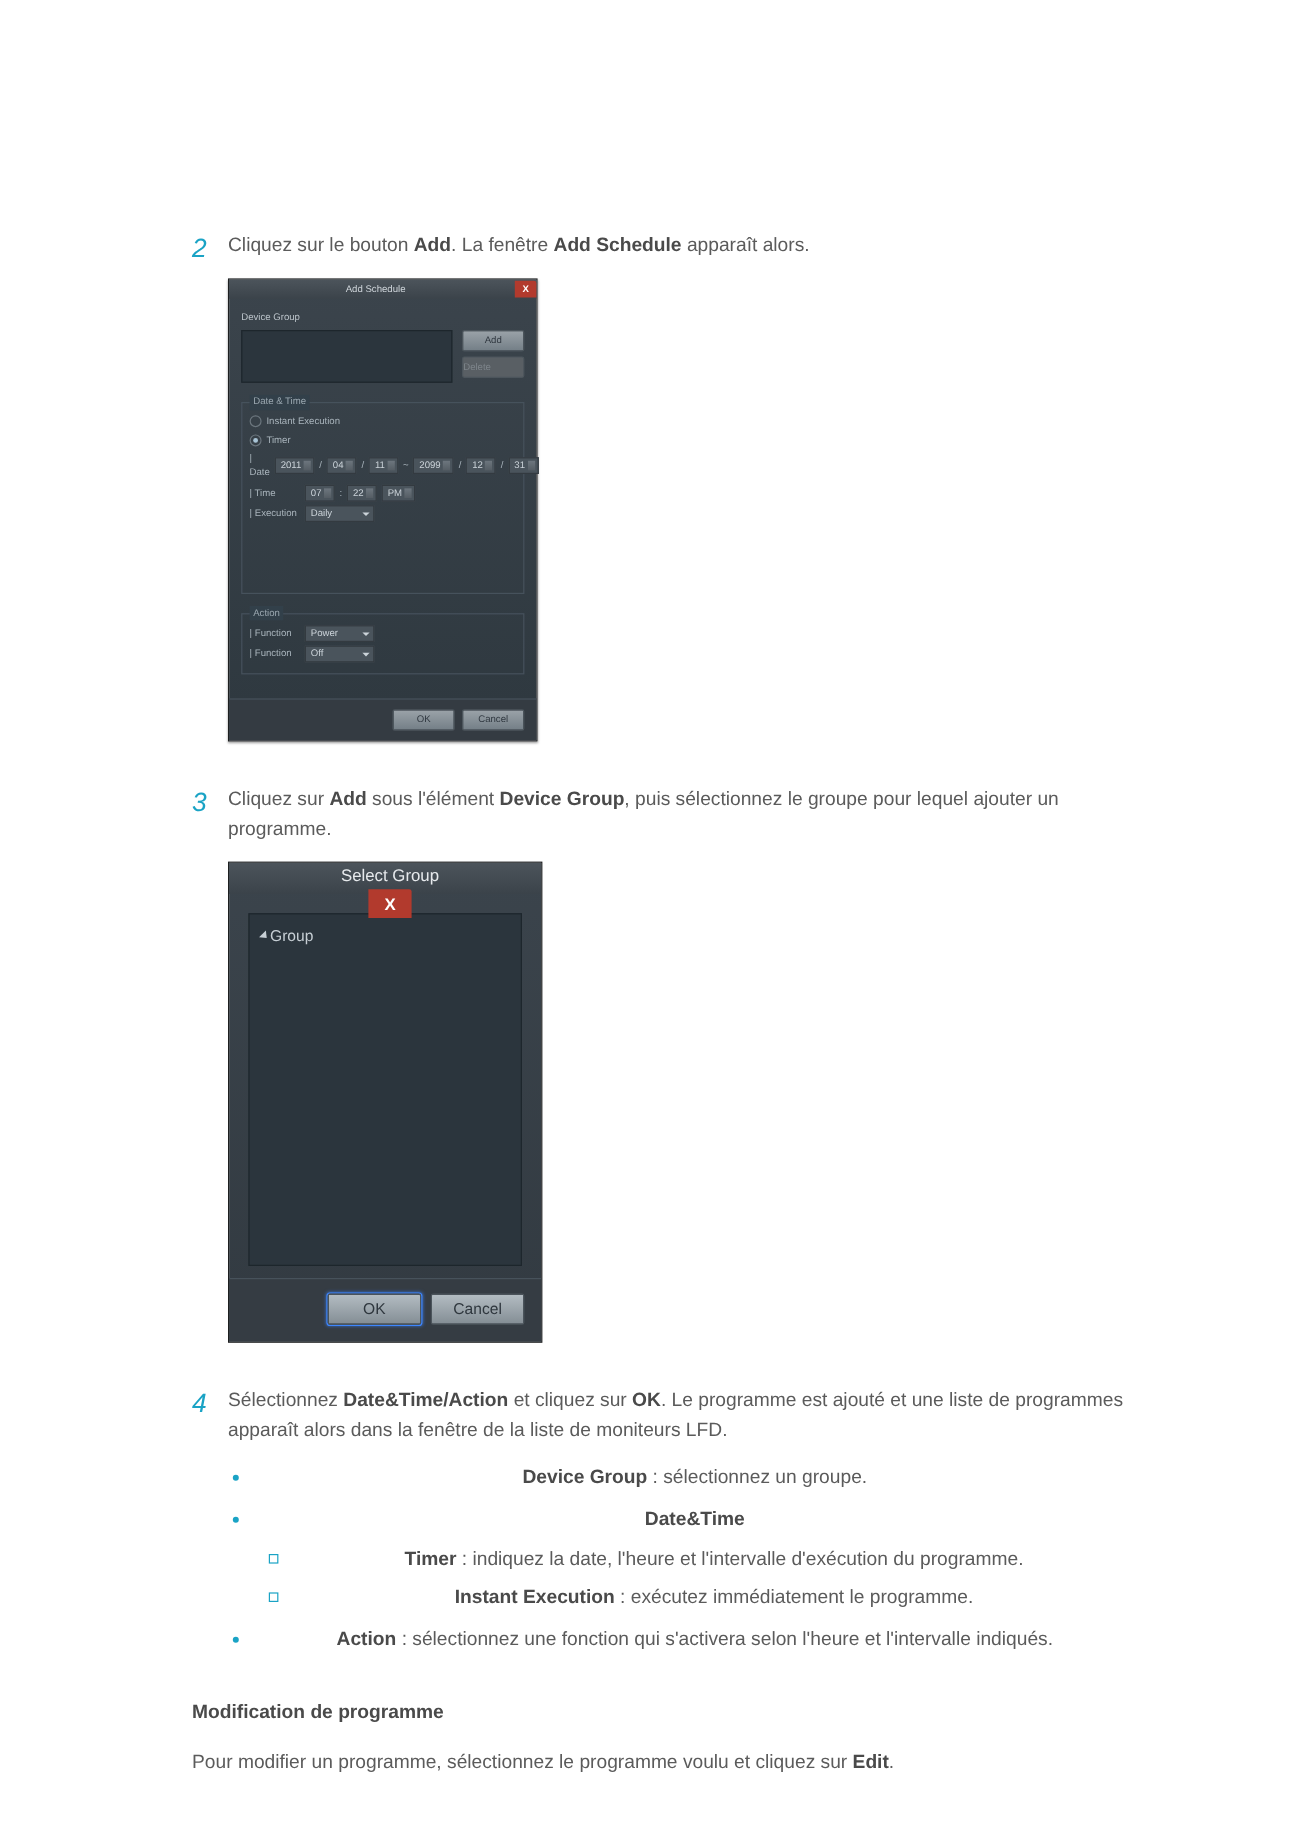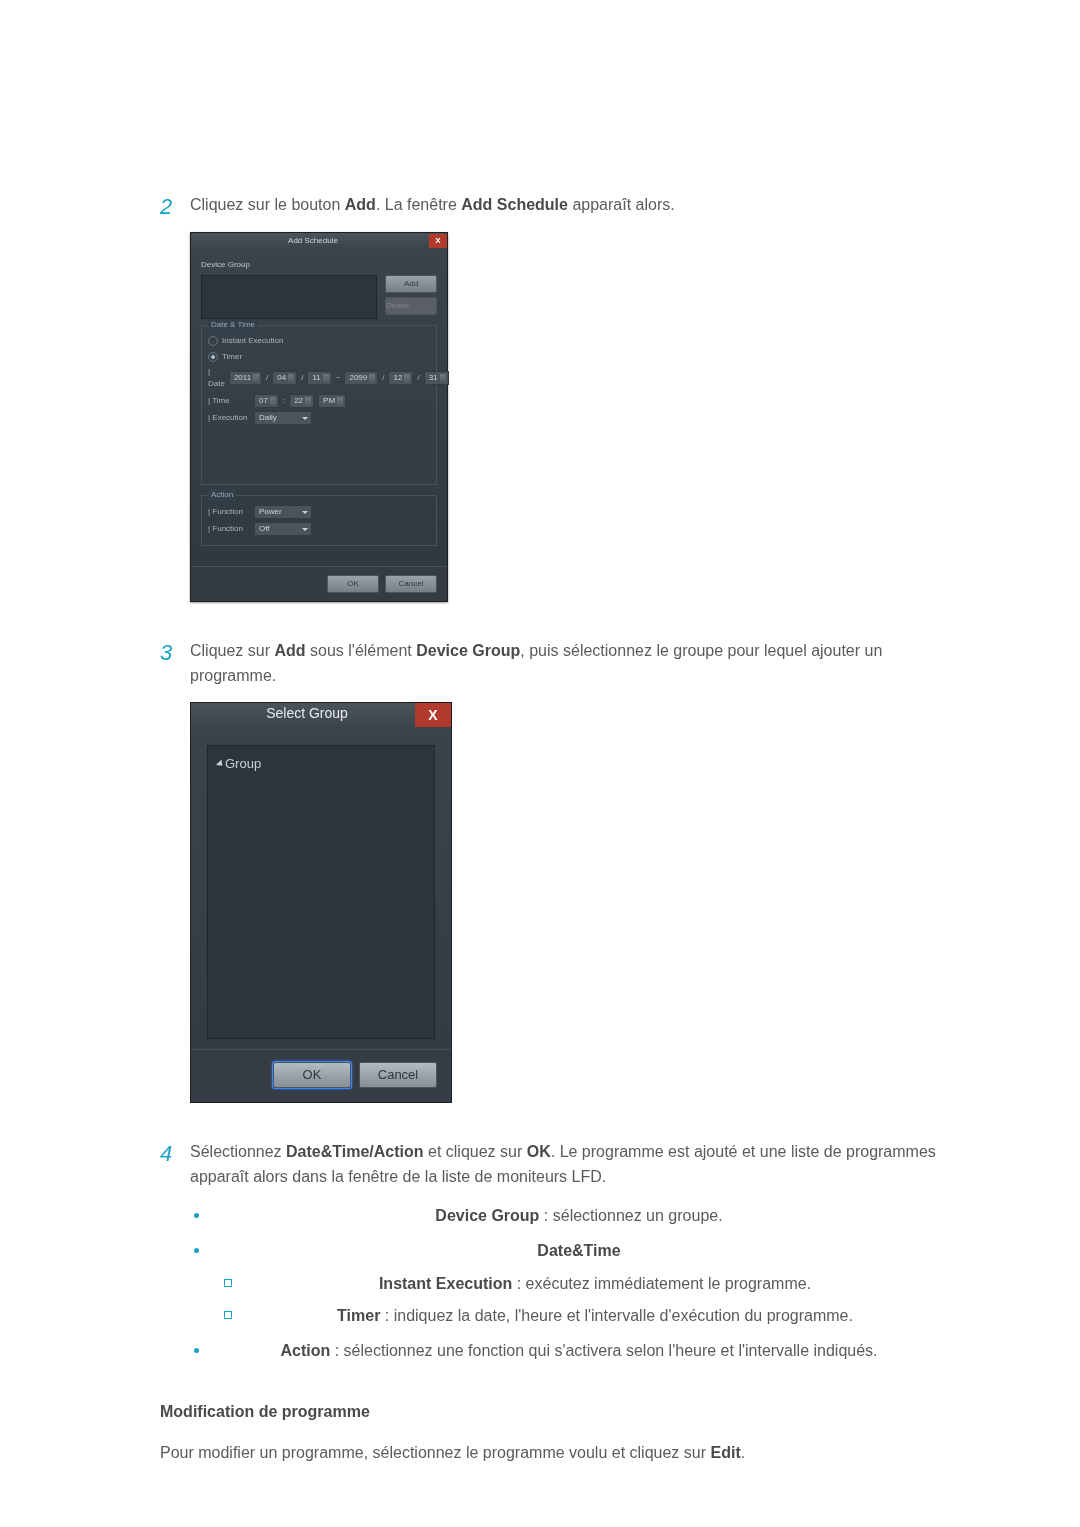--- a/index.html
+++ b/index.html
@@ -130,21 +130,21 @@
     padding: 10px;
   }
   .fs-label {
     color: #bcc4ca;
     font-size: 8px;
     margin-bottom: 4px;
   }
   .fs-group {
     border: 1px solid #46525c;
     padding: 6px;
-    margin: 6px 0 10px 0;
+    margin: 16px 0 10px 0;
     position: relative;
   }
   .fs-group-title {
     position: absolute;
     top: -7px;
     left: 6px;
     background: #32404a;
     padding: 0 3px;
     color: #9aa7b0;
     font-size: 8px;
@@ -270,23 +270,25 @@
   .sg-window {
     width: 260px;
     background: linear-gradient(#3b444c, #323a41);
     border: 1px solid #1d1f20;
     font-size: 13px;
     color: #c7cfd5;
   }
   .sg-titlebar {
     display: flex;
     justify-content: space-between;
+    align-items: center;
     height: 26px;
     padding-left: 8px;
     background: linear-gradient(#4c545b, #3b434a);
+    flex-direction: column;
   }
   .sg-titlebar-text {
     flex: 1;
     text-align: center;
     color: #e6e9ec;
     font-size: 14px;
   }
   .sg-body {
     padding: 16px 16px 10px 16px;
   }
@@ -460,24 +462,24 @@
         <span>Sélectionnez </span><b>Date&amp;Time/Action</b><span> et cliquez sur </span><b>OK</b><span>. Le programme est ajouté et une liste de programmes apparaît alors dans la fenêtre de la liste de moniteurs LFD.</span>
       </p>
       <ul class="bullet-list">
         <li class="bullet-dot">
           <b>Device Group</b><span> : sélectionnez un groupe.</span>
         </li>
         <li class="bullet-dot">
           <b>Date&amp;Time</b>
           <ul class="sub-list">
             <li class="sub-square">
-              <b>Instant Execution</b><span> : exécutez immédiatement le programme.</span>
+              <b>Timer</b><span> : indiquez la date, l'heure et l'intervalle d'exécution du programme.</span>
             </li>
             <li class="sub-square">
-              <b>Timer</b><span> : indiquez la date, l'heure et l'intervalle d'exécution du programme.</span>
+              <b>Instant Execution</b><span> : exécutez immédiatement le programme.</span>
             </li>
           </ul>
         </li>
         <li class="bullet-dot">
           <b>Action</b><span> : sélectionnez une fonction qui s'activera selon l'heure et l'intervalle indiqués.</span>
         </li>
       </ul>
     </div>
   </div>
 

